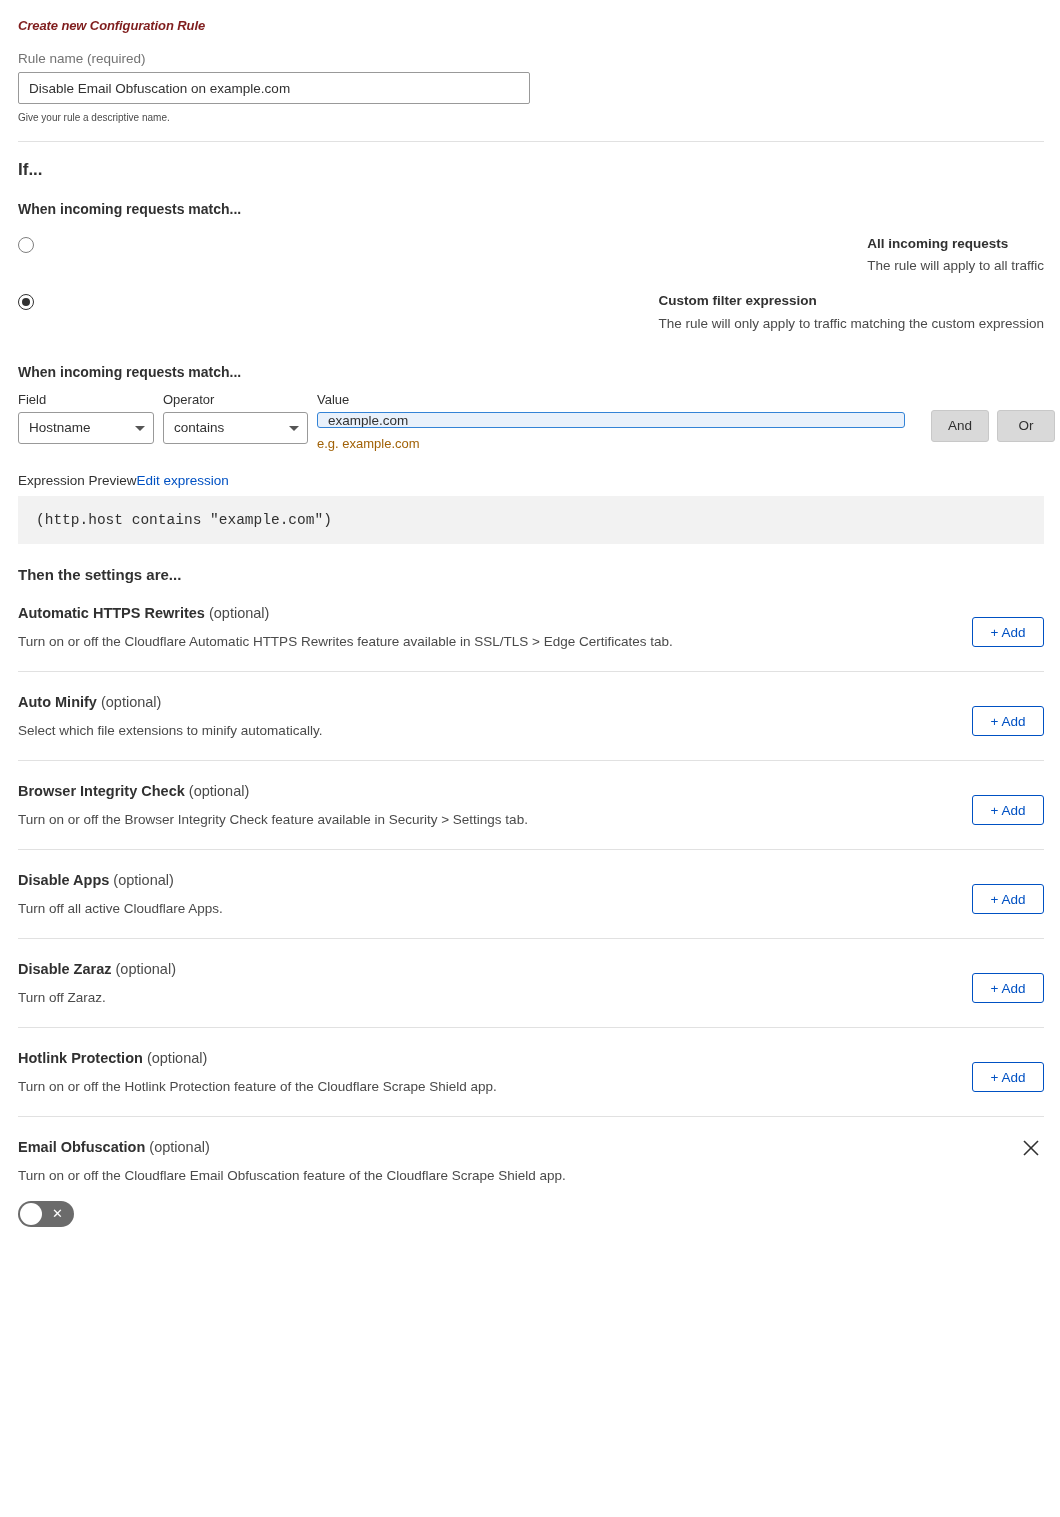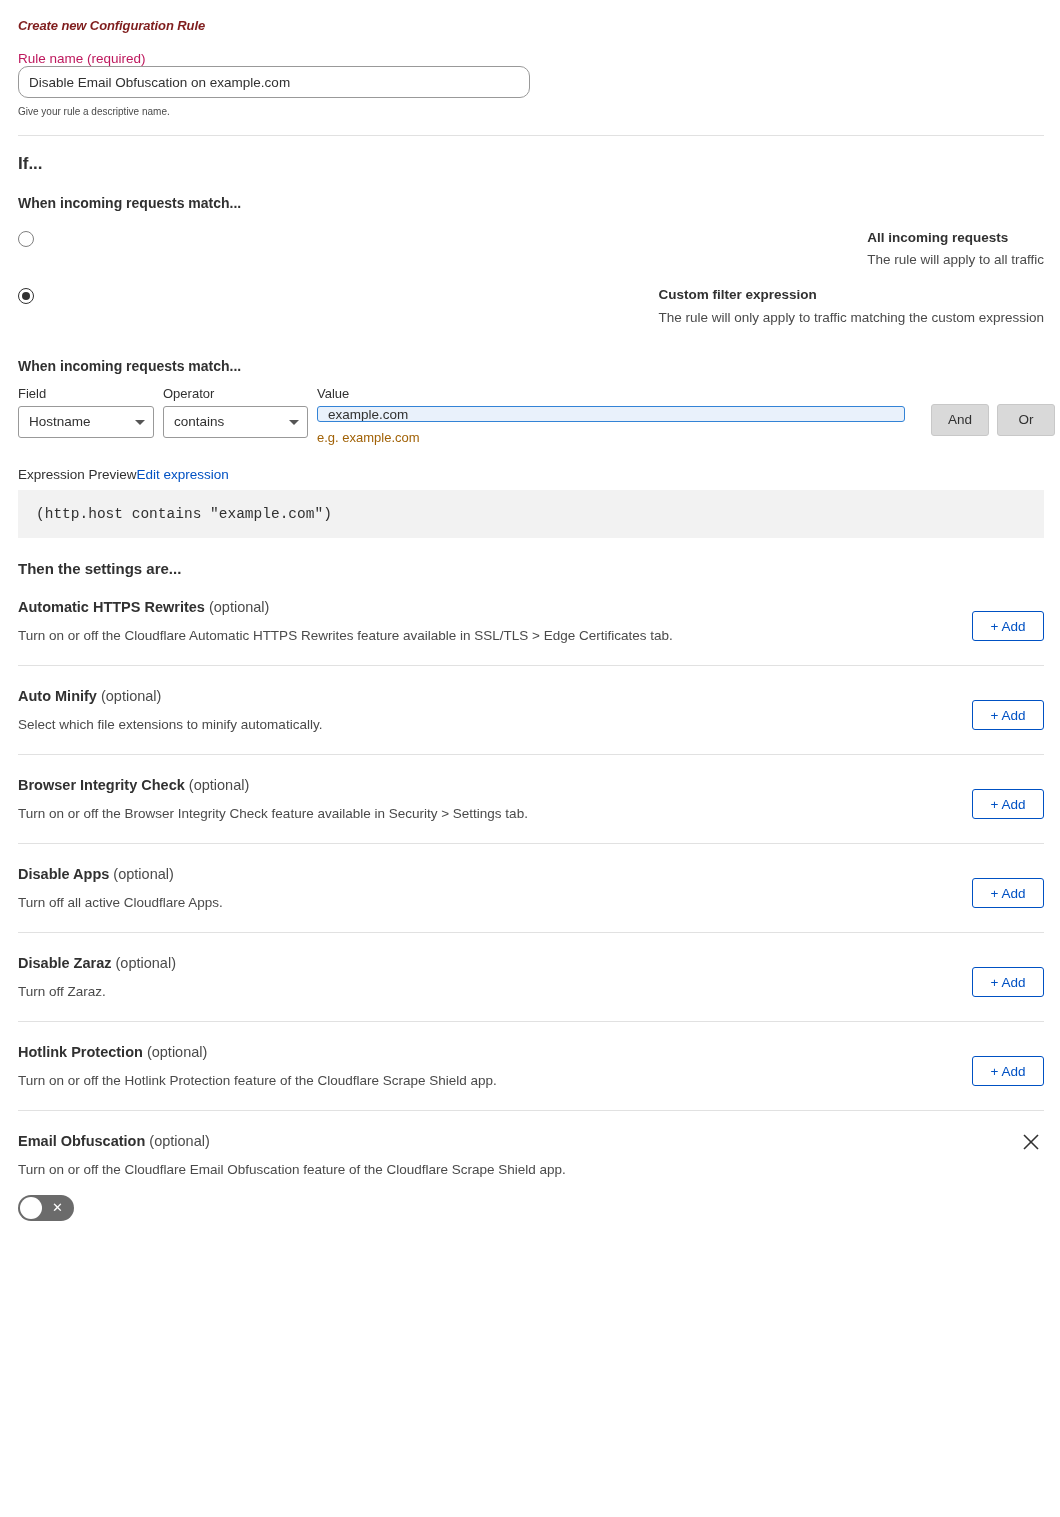--- a/index.html
+++ b/index.html
@@ -22,27 +22,28 @@
   .page-title {
     font-size: 13px;
     font-weight: bold;
     color: #7f1d1d;
     margin: 6px 0 18px 0;
     letter-spacing: -0.1px;
     font-style: italic;
   }
   .field-label {
     font-size: 13.5px;
-    color: #be185d;
+    color: #737373;
+    margin-bottom: 6px;
   }
   .text-input {
     width: 512px;
     height: 32px;
     border: 1px solid #999999;
-    border-radius: 10px;
+    border-radius: 2px;
     padding: 0 10px;
     font-size: 13.5px;
     font-family: "Liberation Sans", sans-serif;
     color: #313131;
     background: #fff;
     outline: none;
   }
   .helper-text {
     font-size: 10px;
     color: #4a4a4a;

